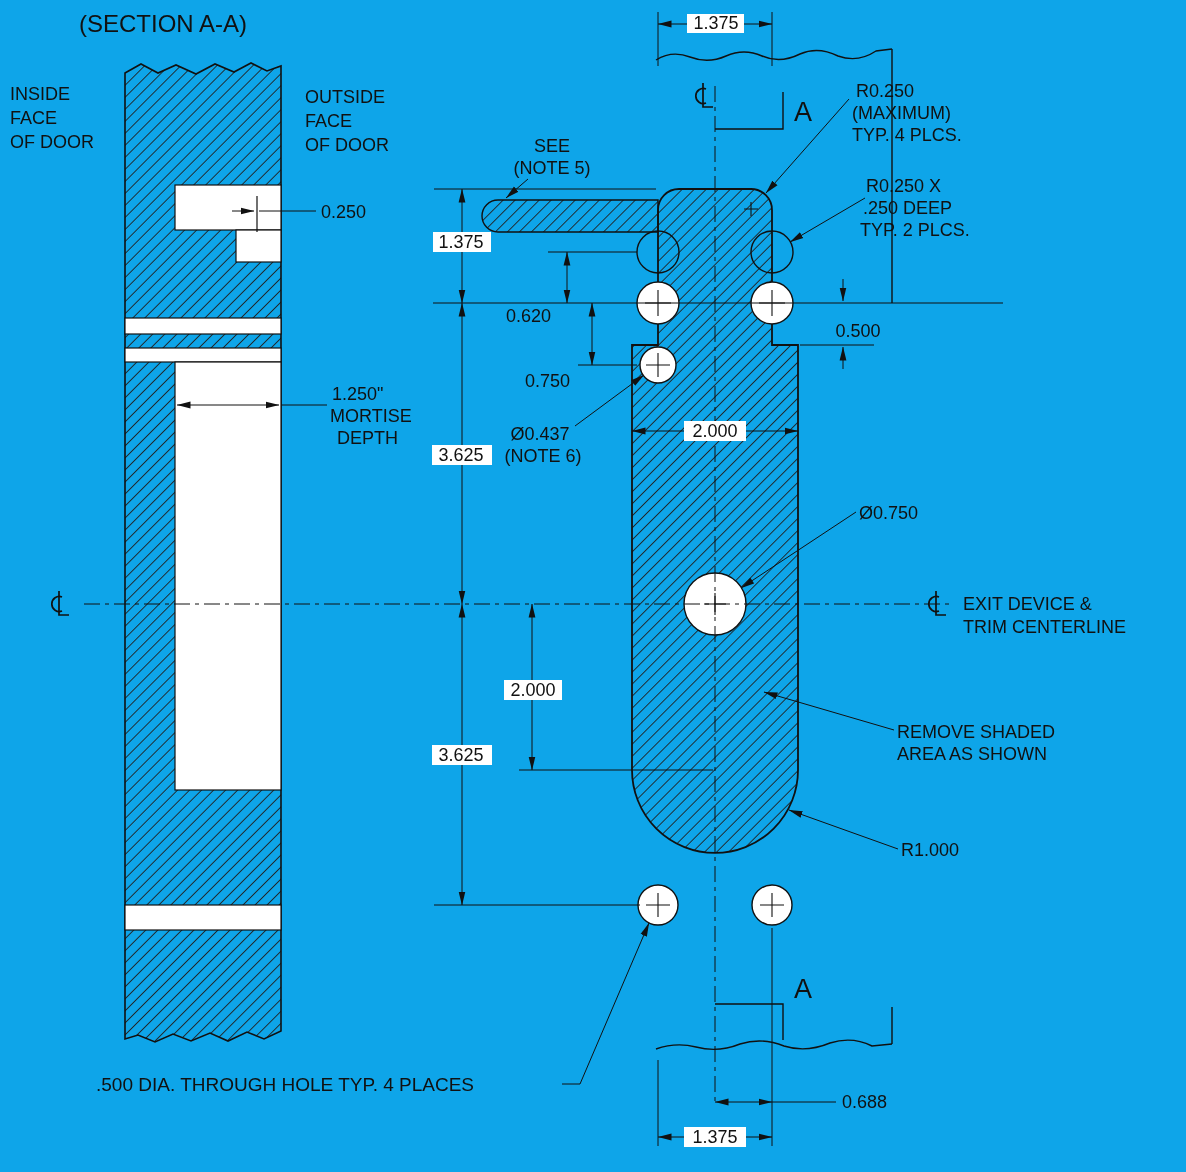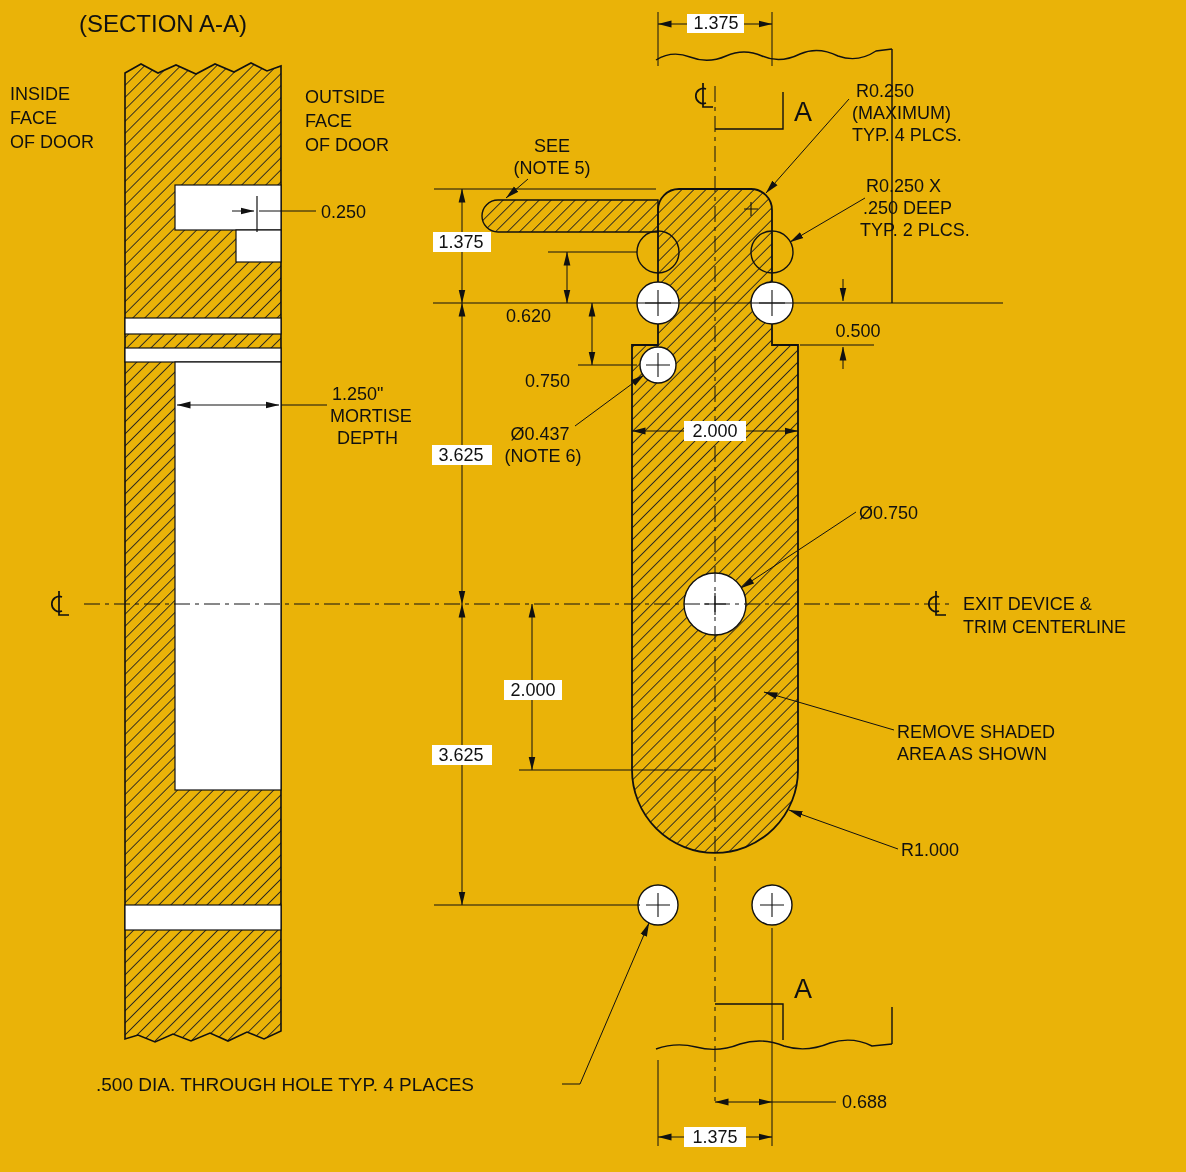--- a/index.html
+++ b/index.html
@@ -1,16 +1,16 @@
 <!DOCTYPE html>
 <html><head>
 <meta charset="utf-8">
 <style>
   html,body{margin:0;padding:0;background:#fff;}
-  .stage{position:relative;width:1186px;height:1172px;background:#eab308;overflow:hidden;}
+  .stage{position:relative;width:1186px;height:1172px;background:#0ea5e9;overflow:hidden;}
   .t{font-family:"Liberation Sans",sans-serif;font-size:18px;fill:#111;}
   .tm{text-anchor:middle;}
   .te{text-anchor:end;}
   .t24{font-size:24px;}
   .t27{font-size:27px;}
   .t19{font-size:19px;}
   .s{stroke:#111;fill:none;}
   .w10{stroke-width:1;}
   .w11{stroke-width:1.1;}
   .w12{stroke-width:1.2;}

